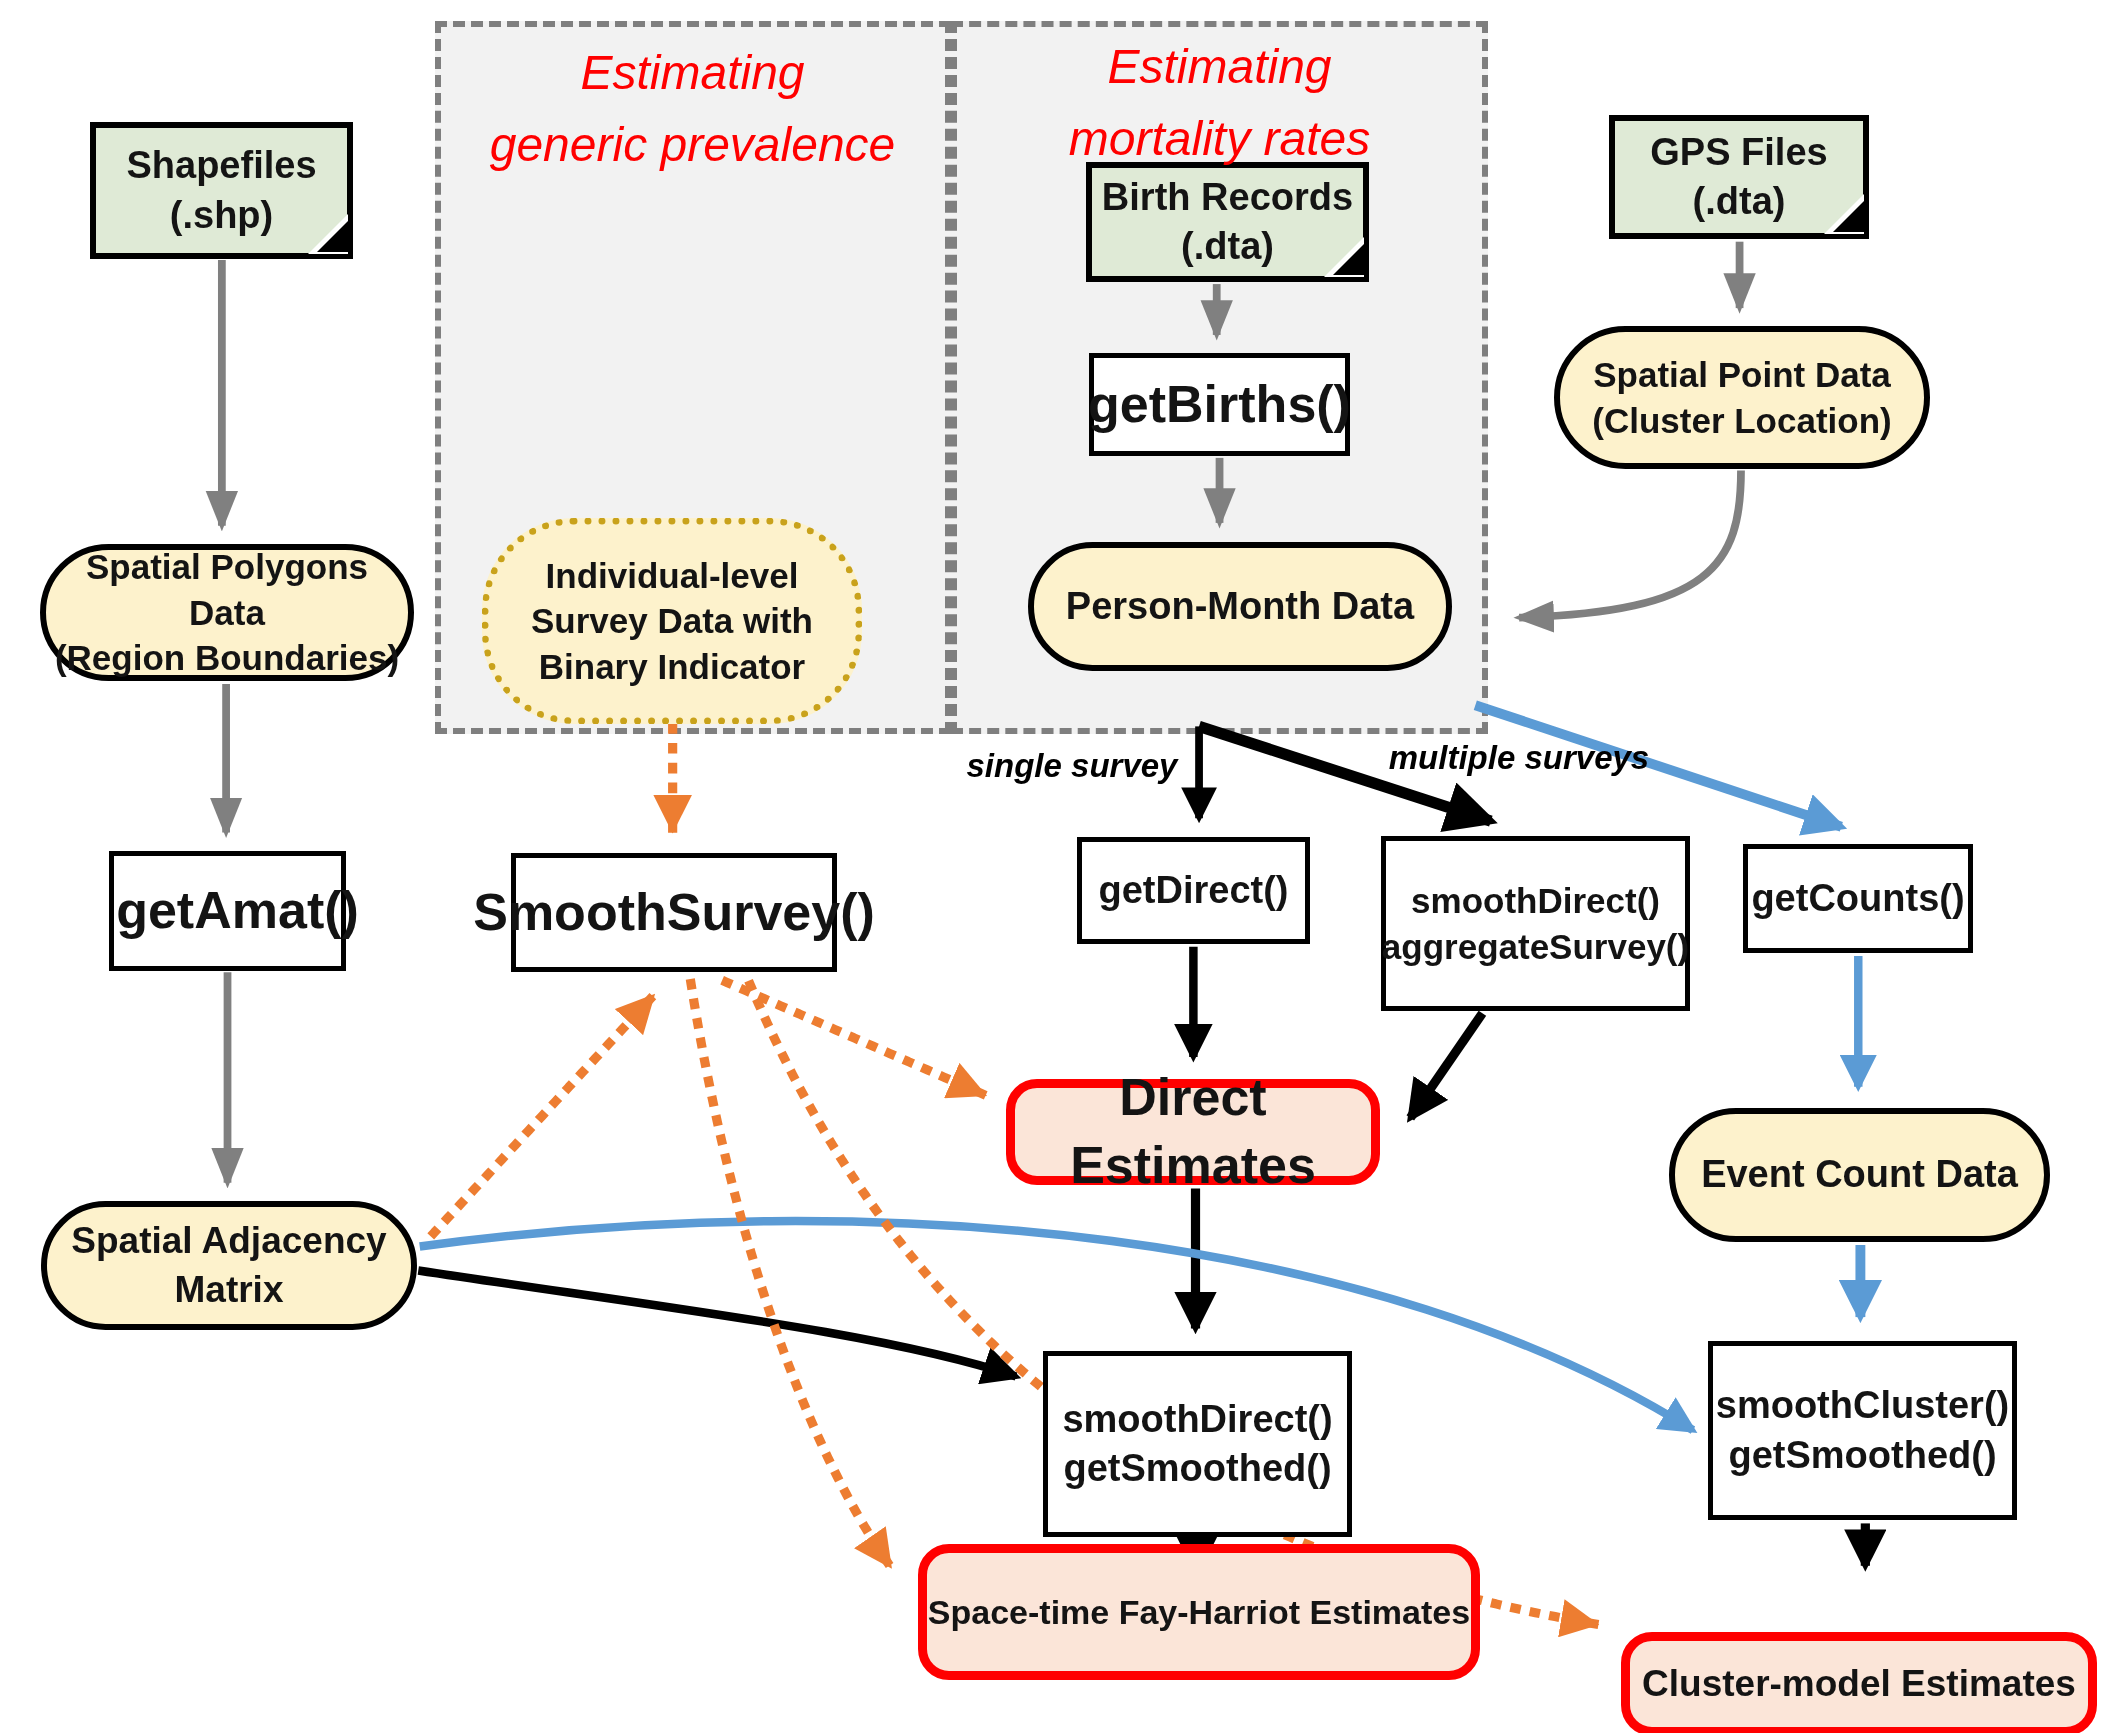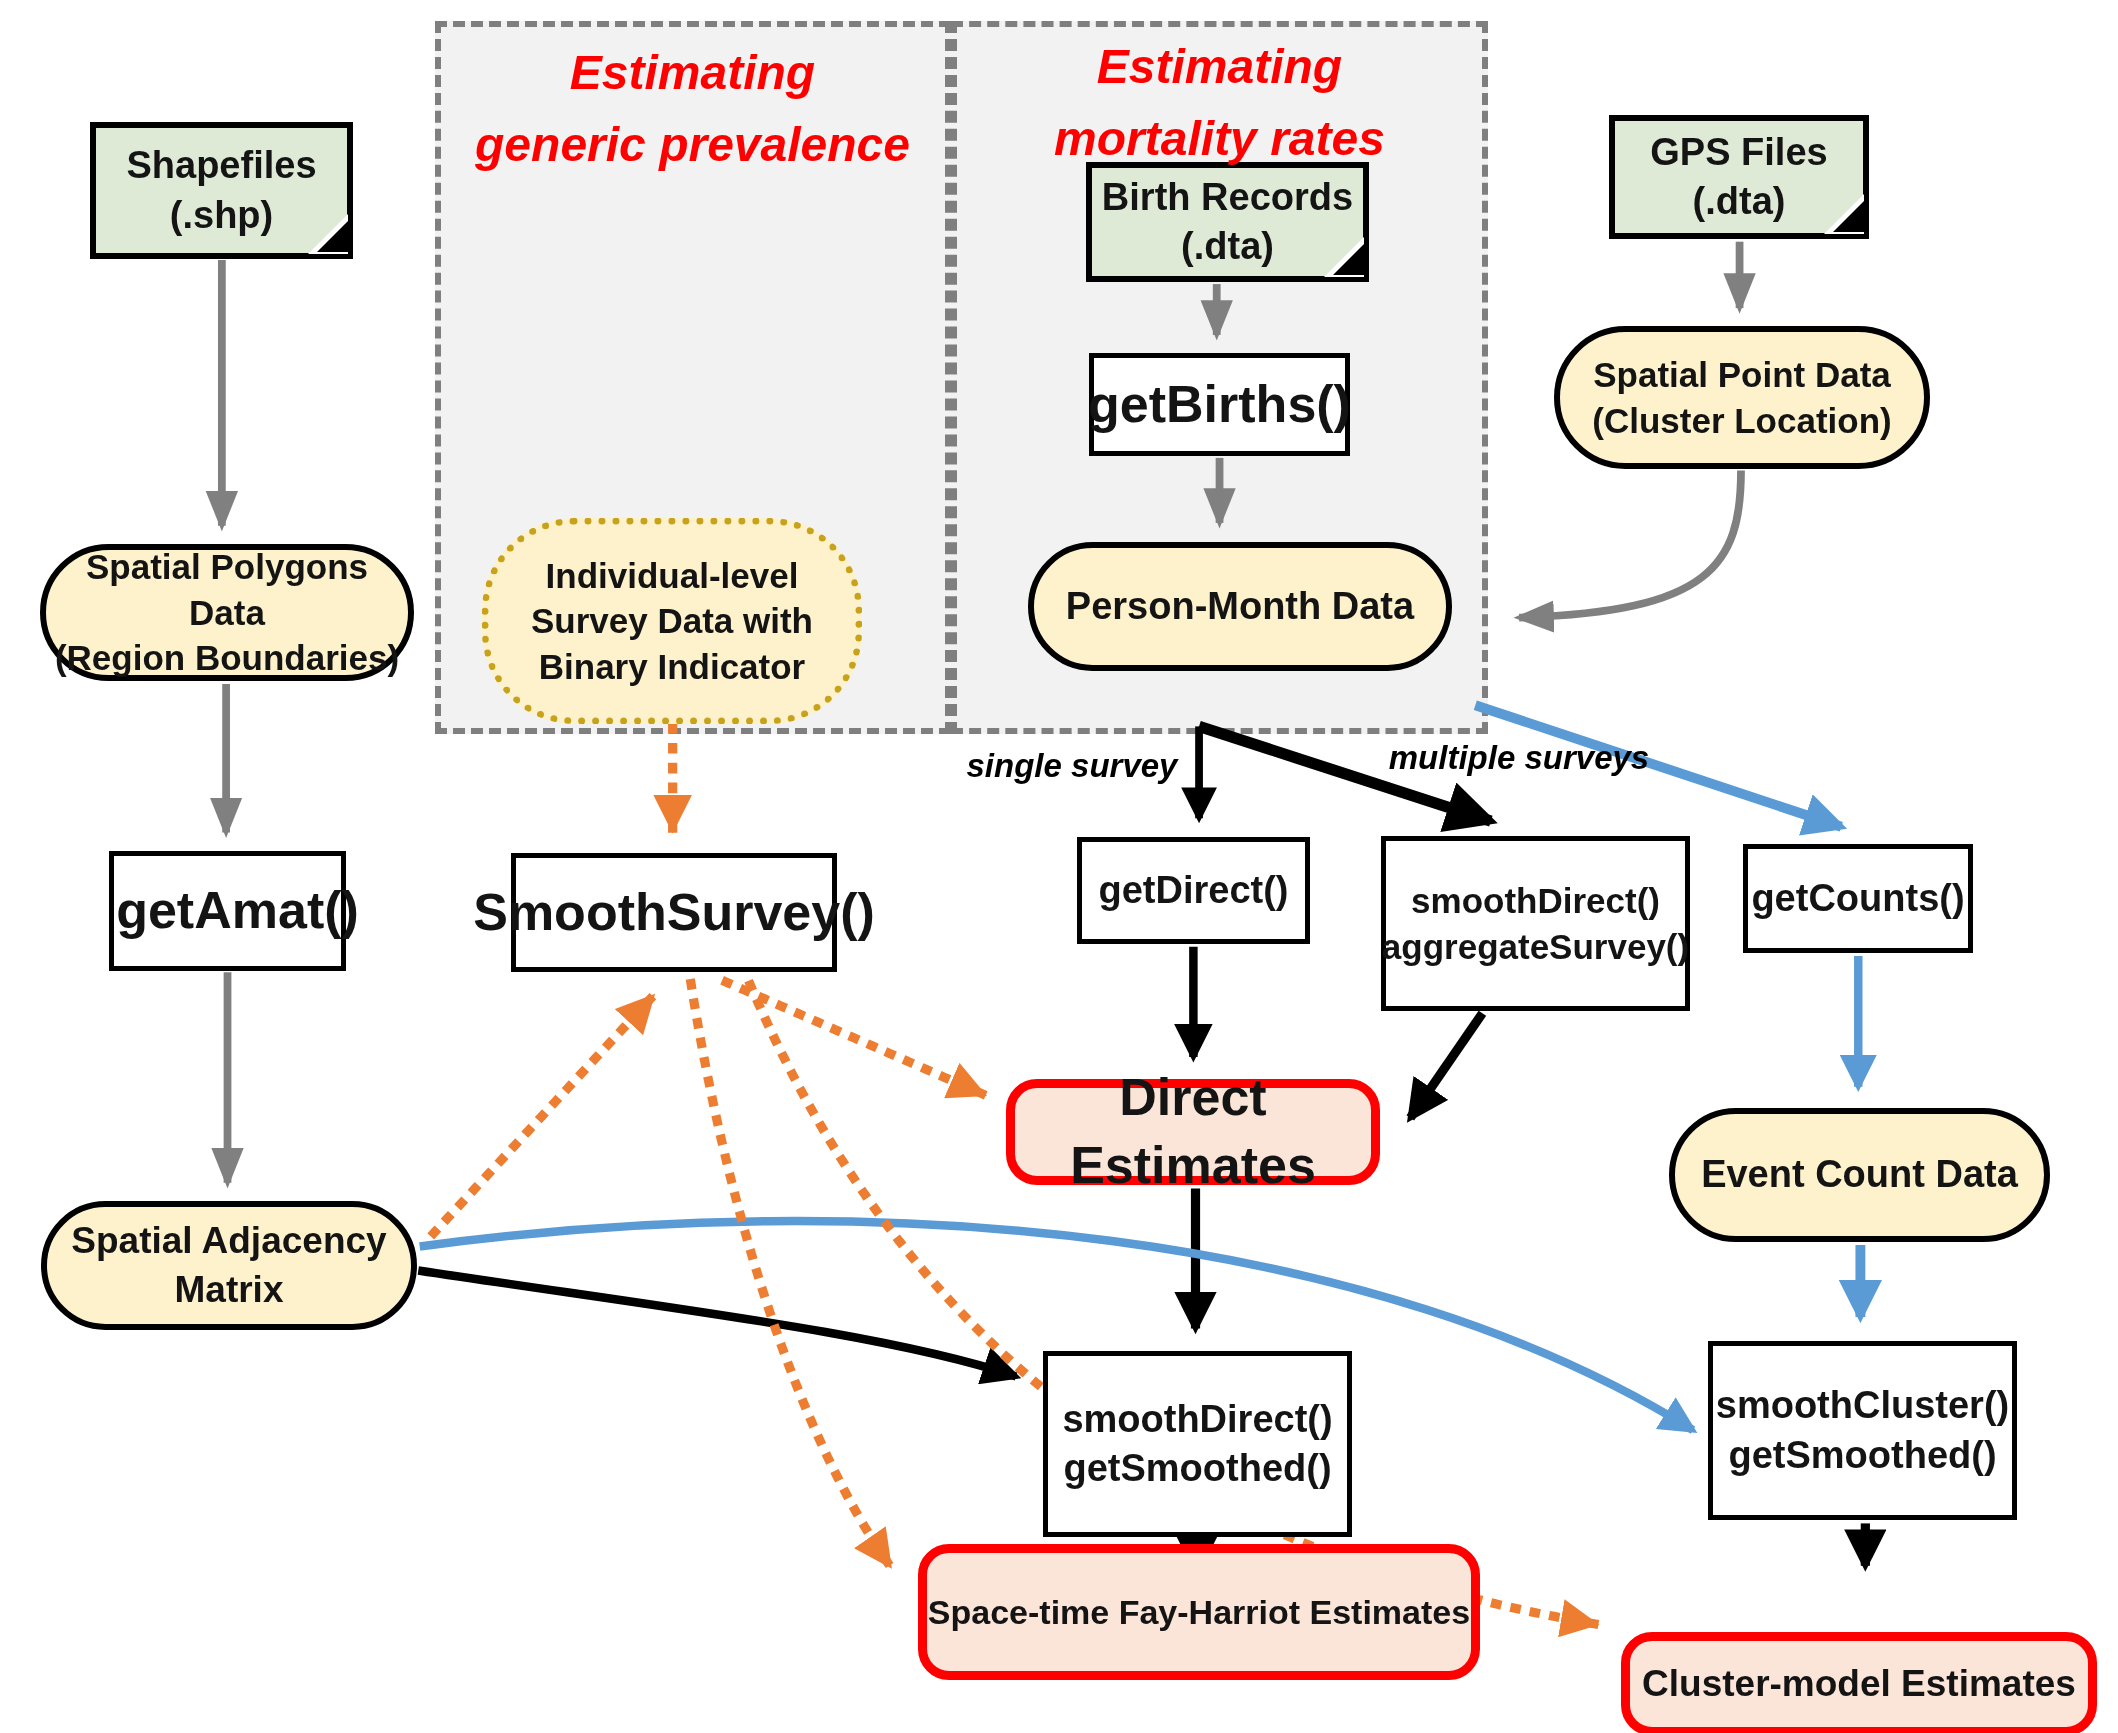--- a/index.html
+++ b/index.html
@@ -5,21 +5,21 @@
   html,body{margin:0;padding:0;background:#fff;}
   #canvas{
     position:relative;width:2119px;height:1734px;overflow:hidden;background:#fff;
     font-family:"Liberation Sans","DejaVu Sans",sans-serif;color:#141414;
   }
   .region{
     position:absolute;background:var(--region-fill,#F2F2F2);
     border:6.4px dashed var(--region-border,#7F7F7F);box-sizing:border-box;z-index:0;
   }
   .region-title{
-    position:absolute;z-index:3;color:var(--red,#FF0000);font-weight:700;font-style:italic;
+    position:absolute;z-index:3;color:var(--red,#FF0000);font-weight:400;font-style:italic;
     font-size:48px;line-height:1.5;text-align:center;white-space:nowrap;
   }
   svg.connectors{position:absolute;left:0;top:0;z-index:1;}
   .node{
     position:absolute;z-index:2;display:flex;flex-direction:column;align-items:center;
     justify-content:center;text-align:center;box-sizing:border-box;font-weight:600;line-height:1.3;
   }
   .note{background:var(--green,#DFEAD6);border:6.4px solid #000;font-size:38px;}
   .fold{position:absolute;right:-1.4px;bottom:-1.4px;width:0;height:0;
     border-left:40px solid transparent;border-bottom:40px solid #fff;}

